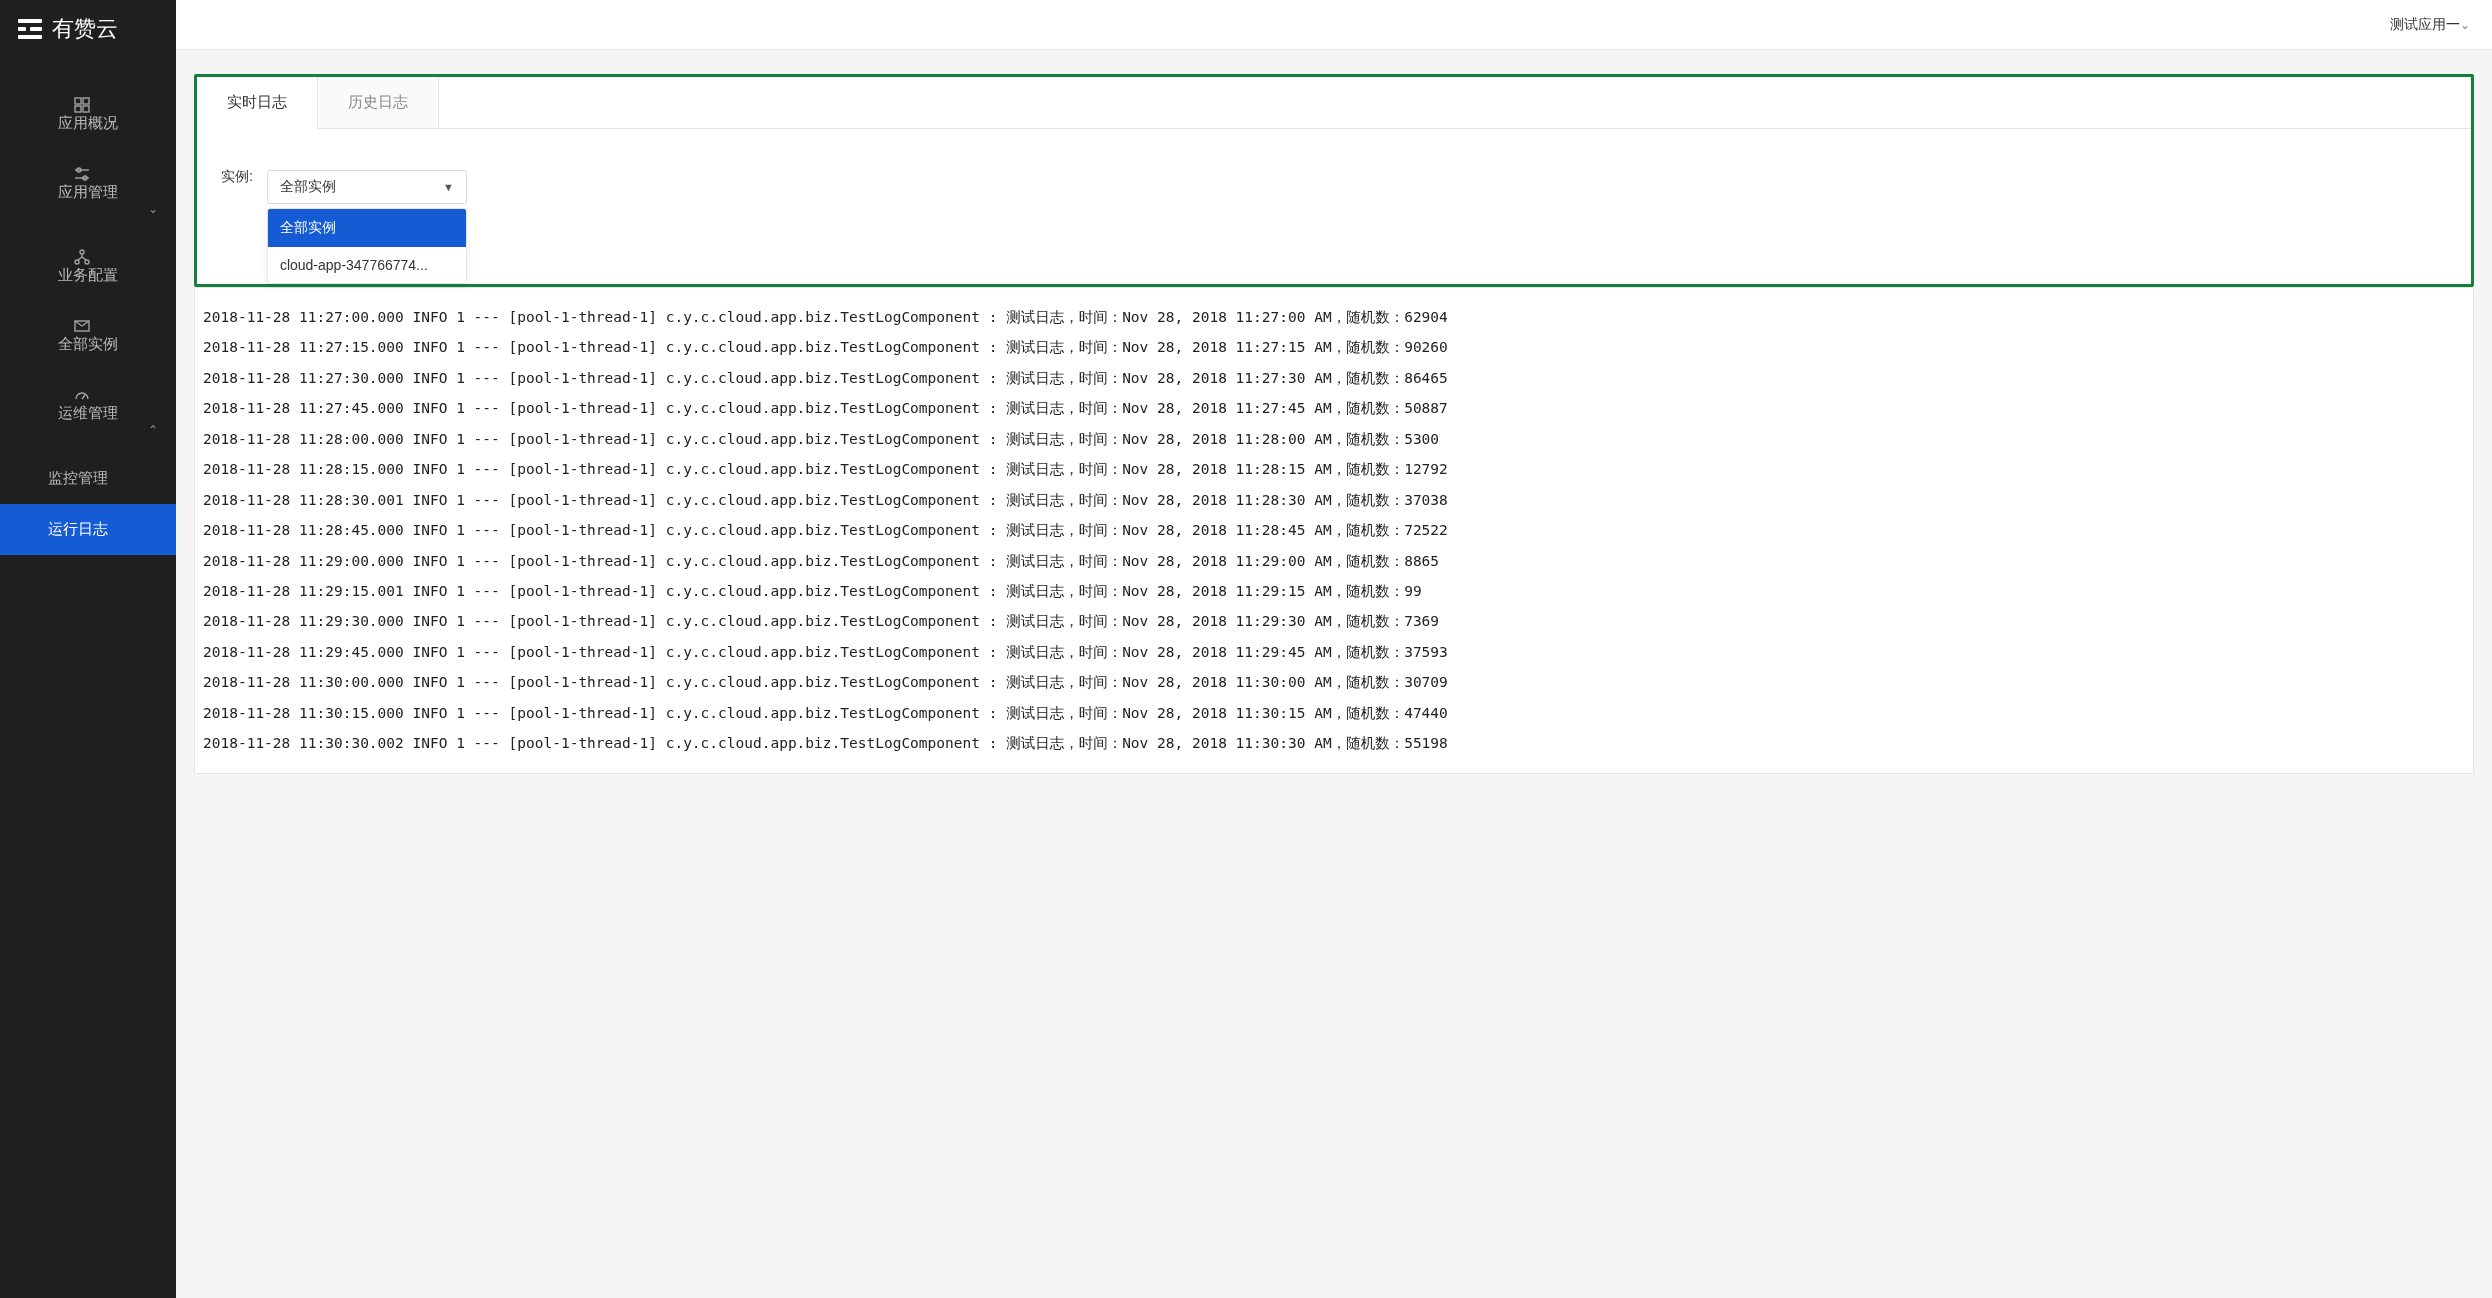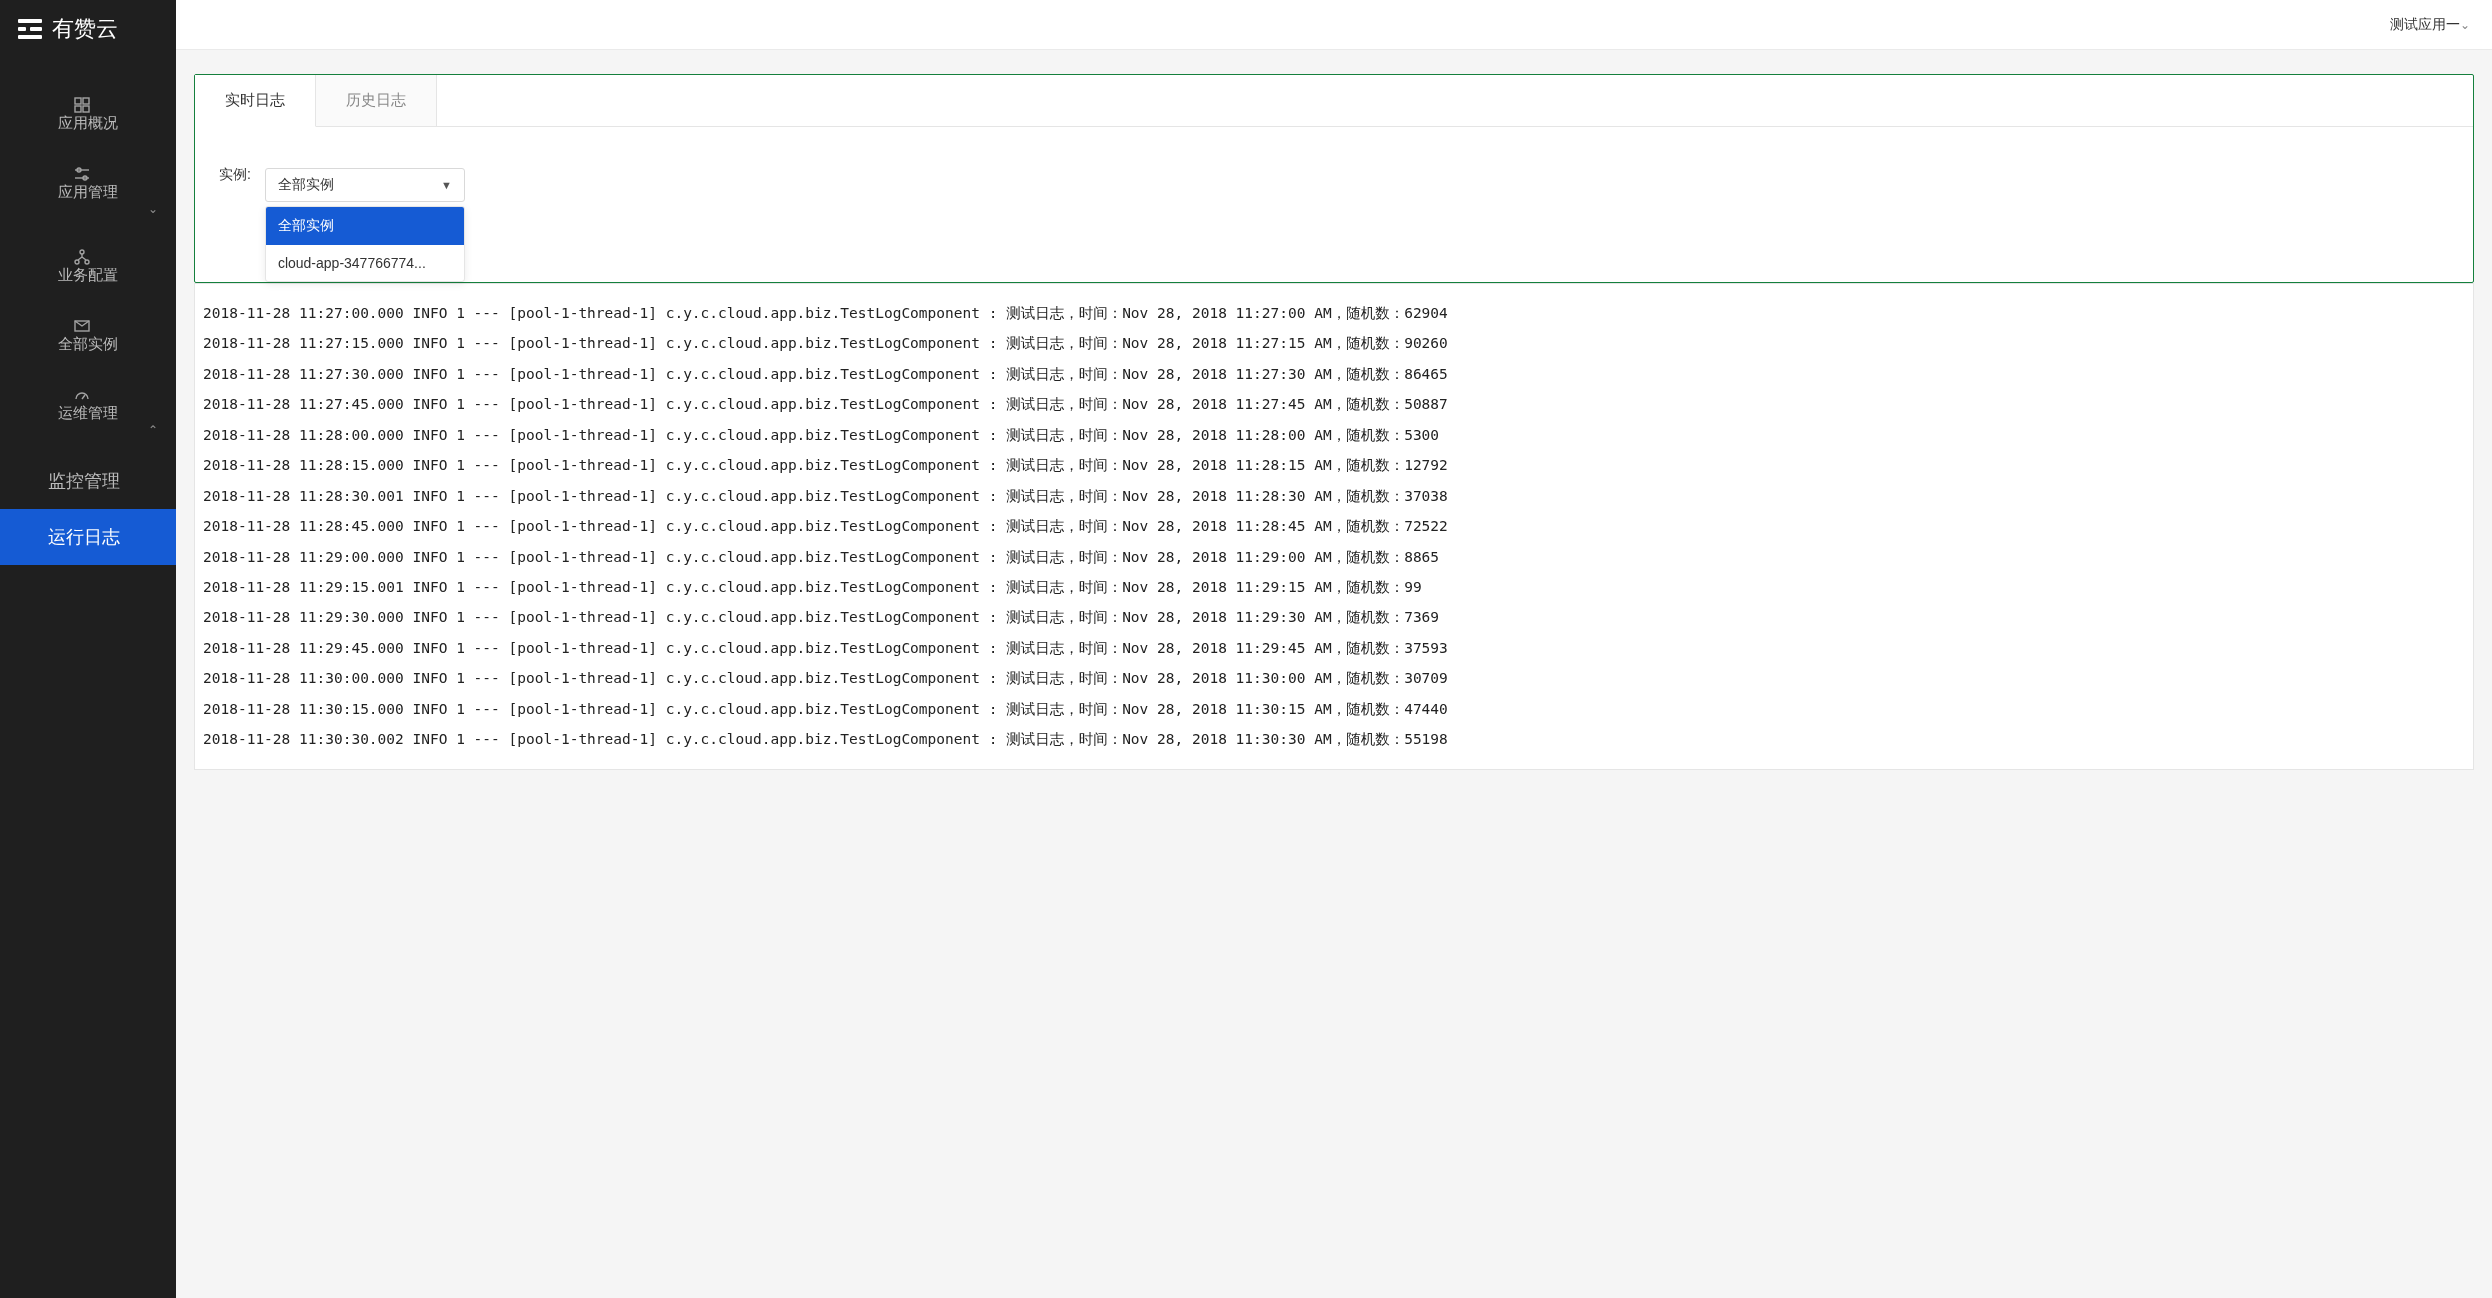--- a/index.html
+++ b/index.html
@@ -64,21 +64,21 @@
       opacity: 0.85;
     }
     .nav-item .chevron {
       margin-left: auto;
       font-size: 12px;
       opacity: 0.7;
     }
     .sub-item {
       padding: 16px 18px 16px 48px;
       cursor: pointer;
-      font-size: 18px;
+      font-size: 15px;
     }
     .sub-item.active {
       background: #155bd4;
       color: #fff;
     }
     
     
     .main { flex: 1; display: flex; flex-direction: column; }
     .topbar {
       height: 50px;
@@ -95,21 +95,21 @@
       cursor: pointer;
       font-size: 14px;
       color: #333;
     }
     .app-switcher .chev-down { font-size: 12px; color: #888; }
     
     .content-wrap { padding: 24px 18px 0 18px; }
     
     .tab-card {
       background: #fff;
-      border: 1px solid #15803d;
+      border: 3px solid #15803d;
       border-radius: 2px;
     }
     .tabs {
       display: flex;
       border-bottom: 1px solid #e5e5e5;
     }
     .tab {
       padding: 16px 30px;
       font-size: 15px;
       color: #888;

